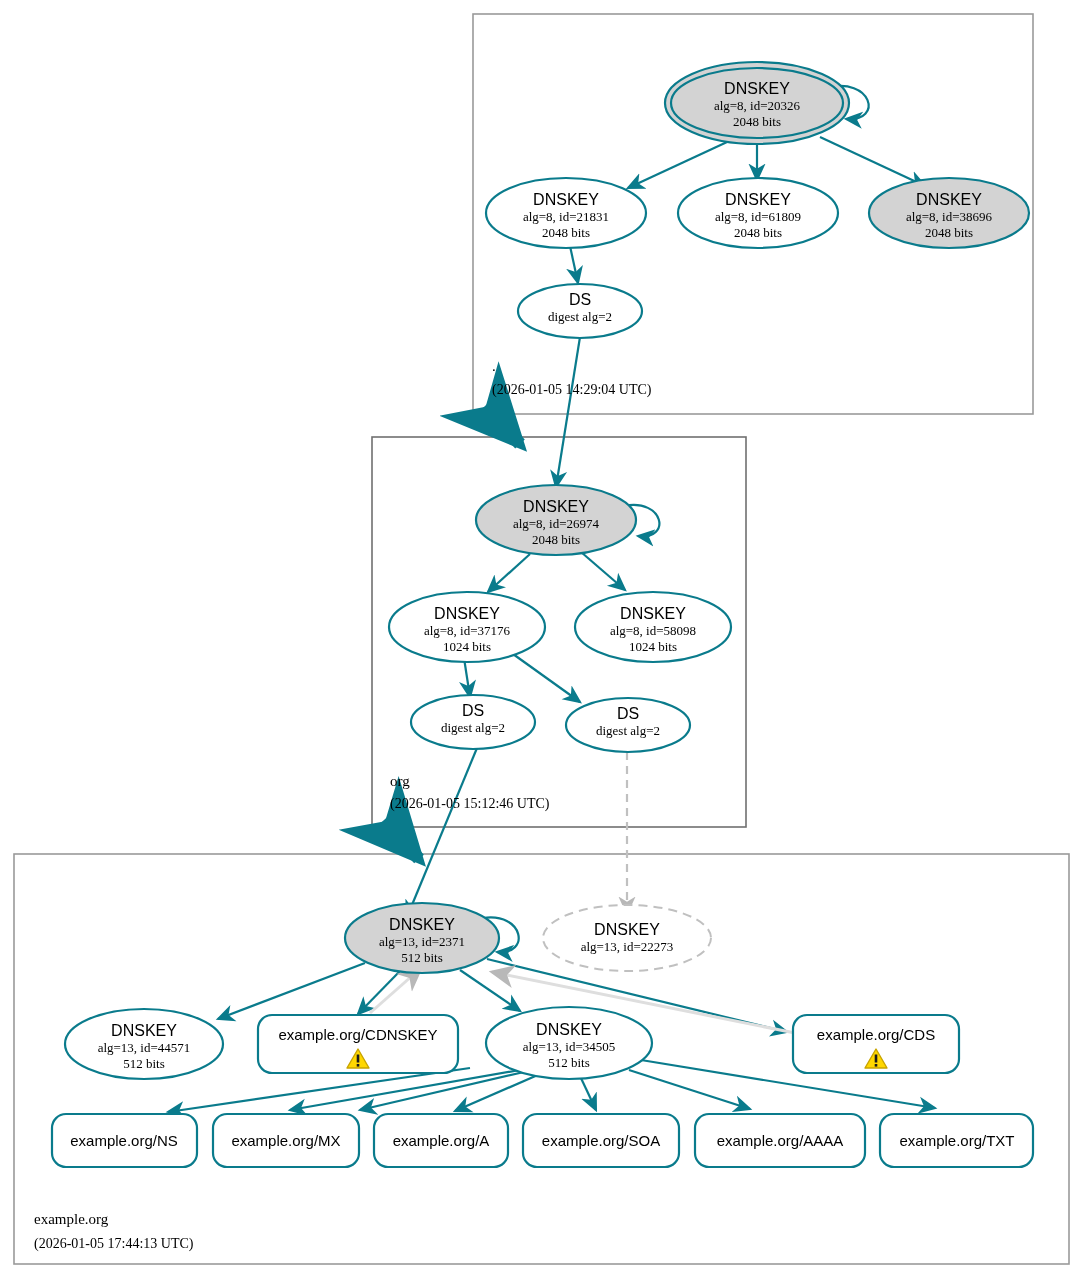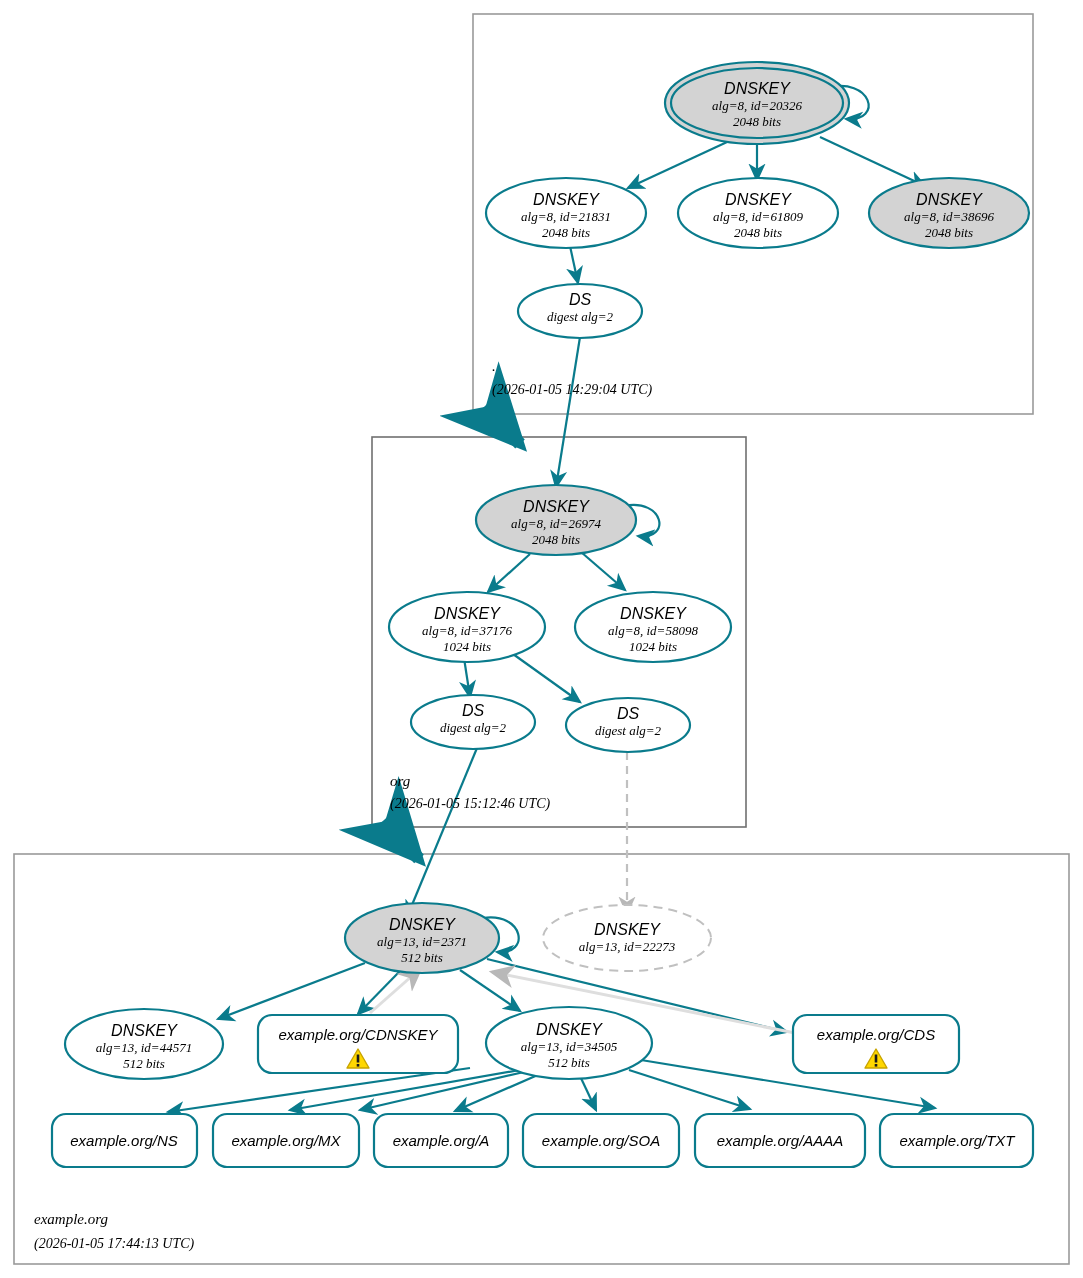--- a/index.html
+++ b/index.html
@@ -10,21 +10,20 @@
   }
   body {
     font-family: "Liberation Sans", sans-serif;
   }
   #stage {
     position: relative;
     width: 1083px;
     height: 1278px;
     background: #ffffff;
     overflow: hidden;
-    font-style: italic;
   }
   #graph {
     position: absolute;
     left: 0;
     top: 0;
   }
   .zone-label-name {
     font-family: "Liberation Serif", serif;
     font-size: 15px;
     fill: #000000;

